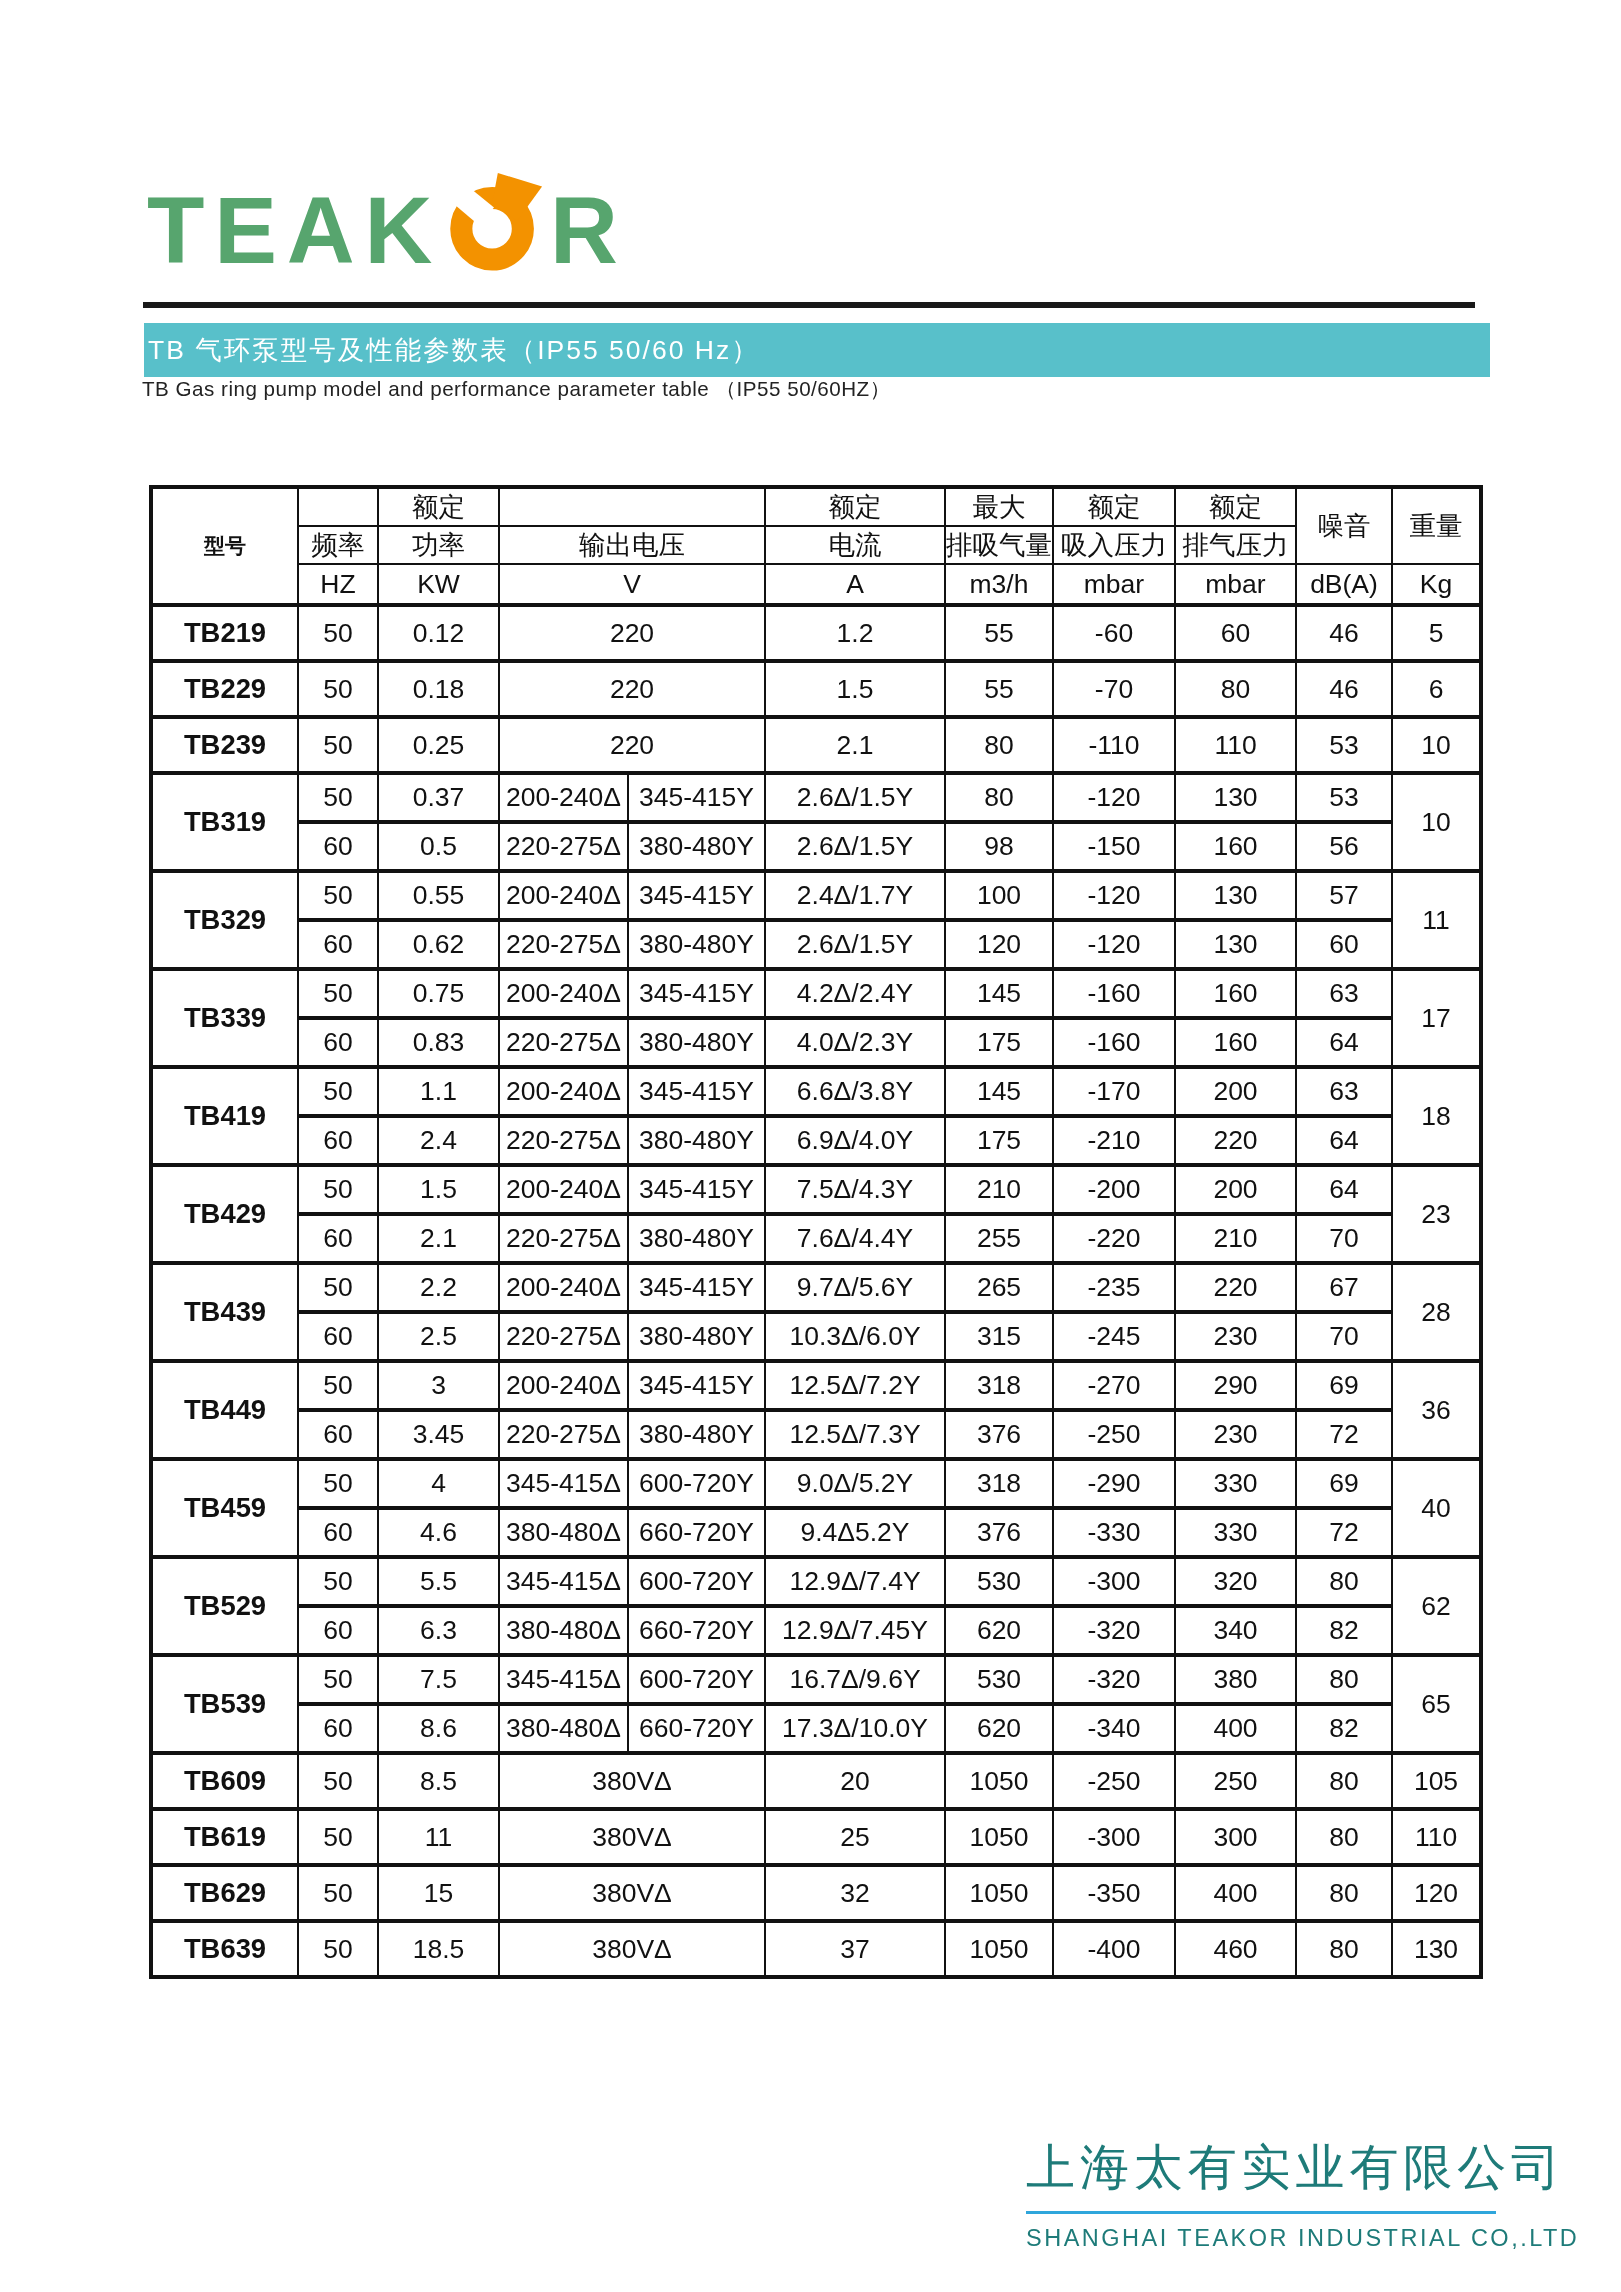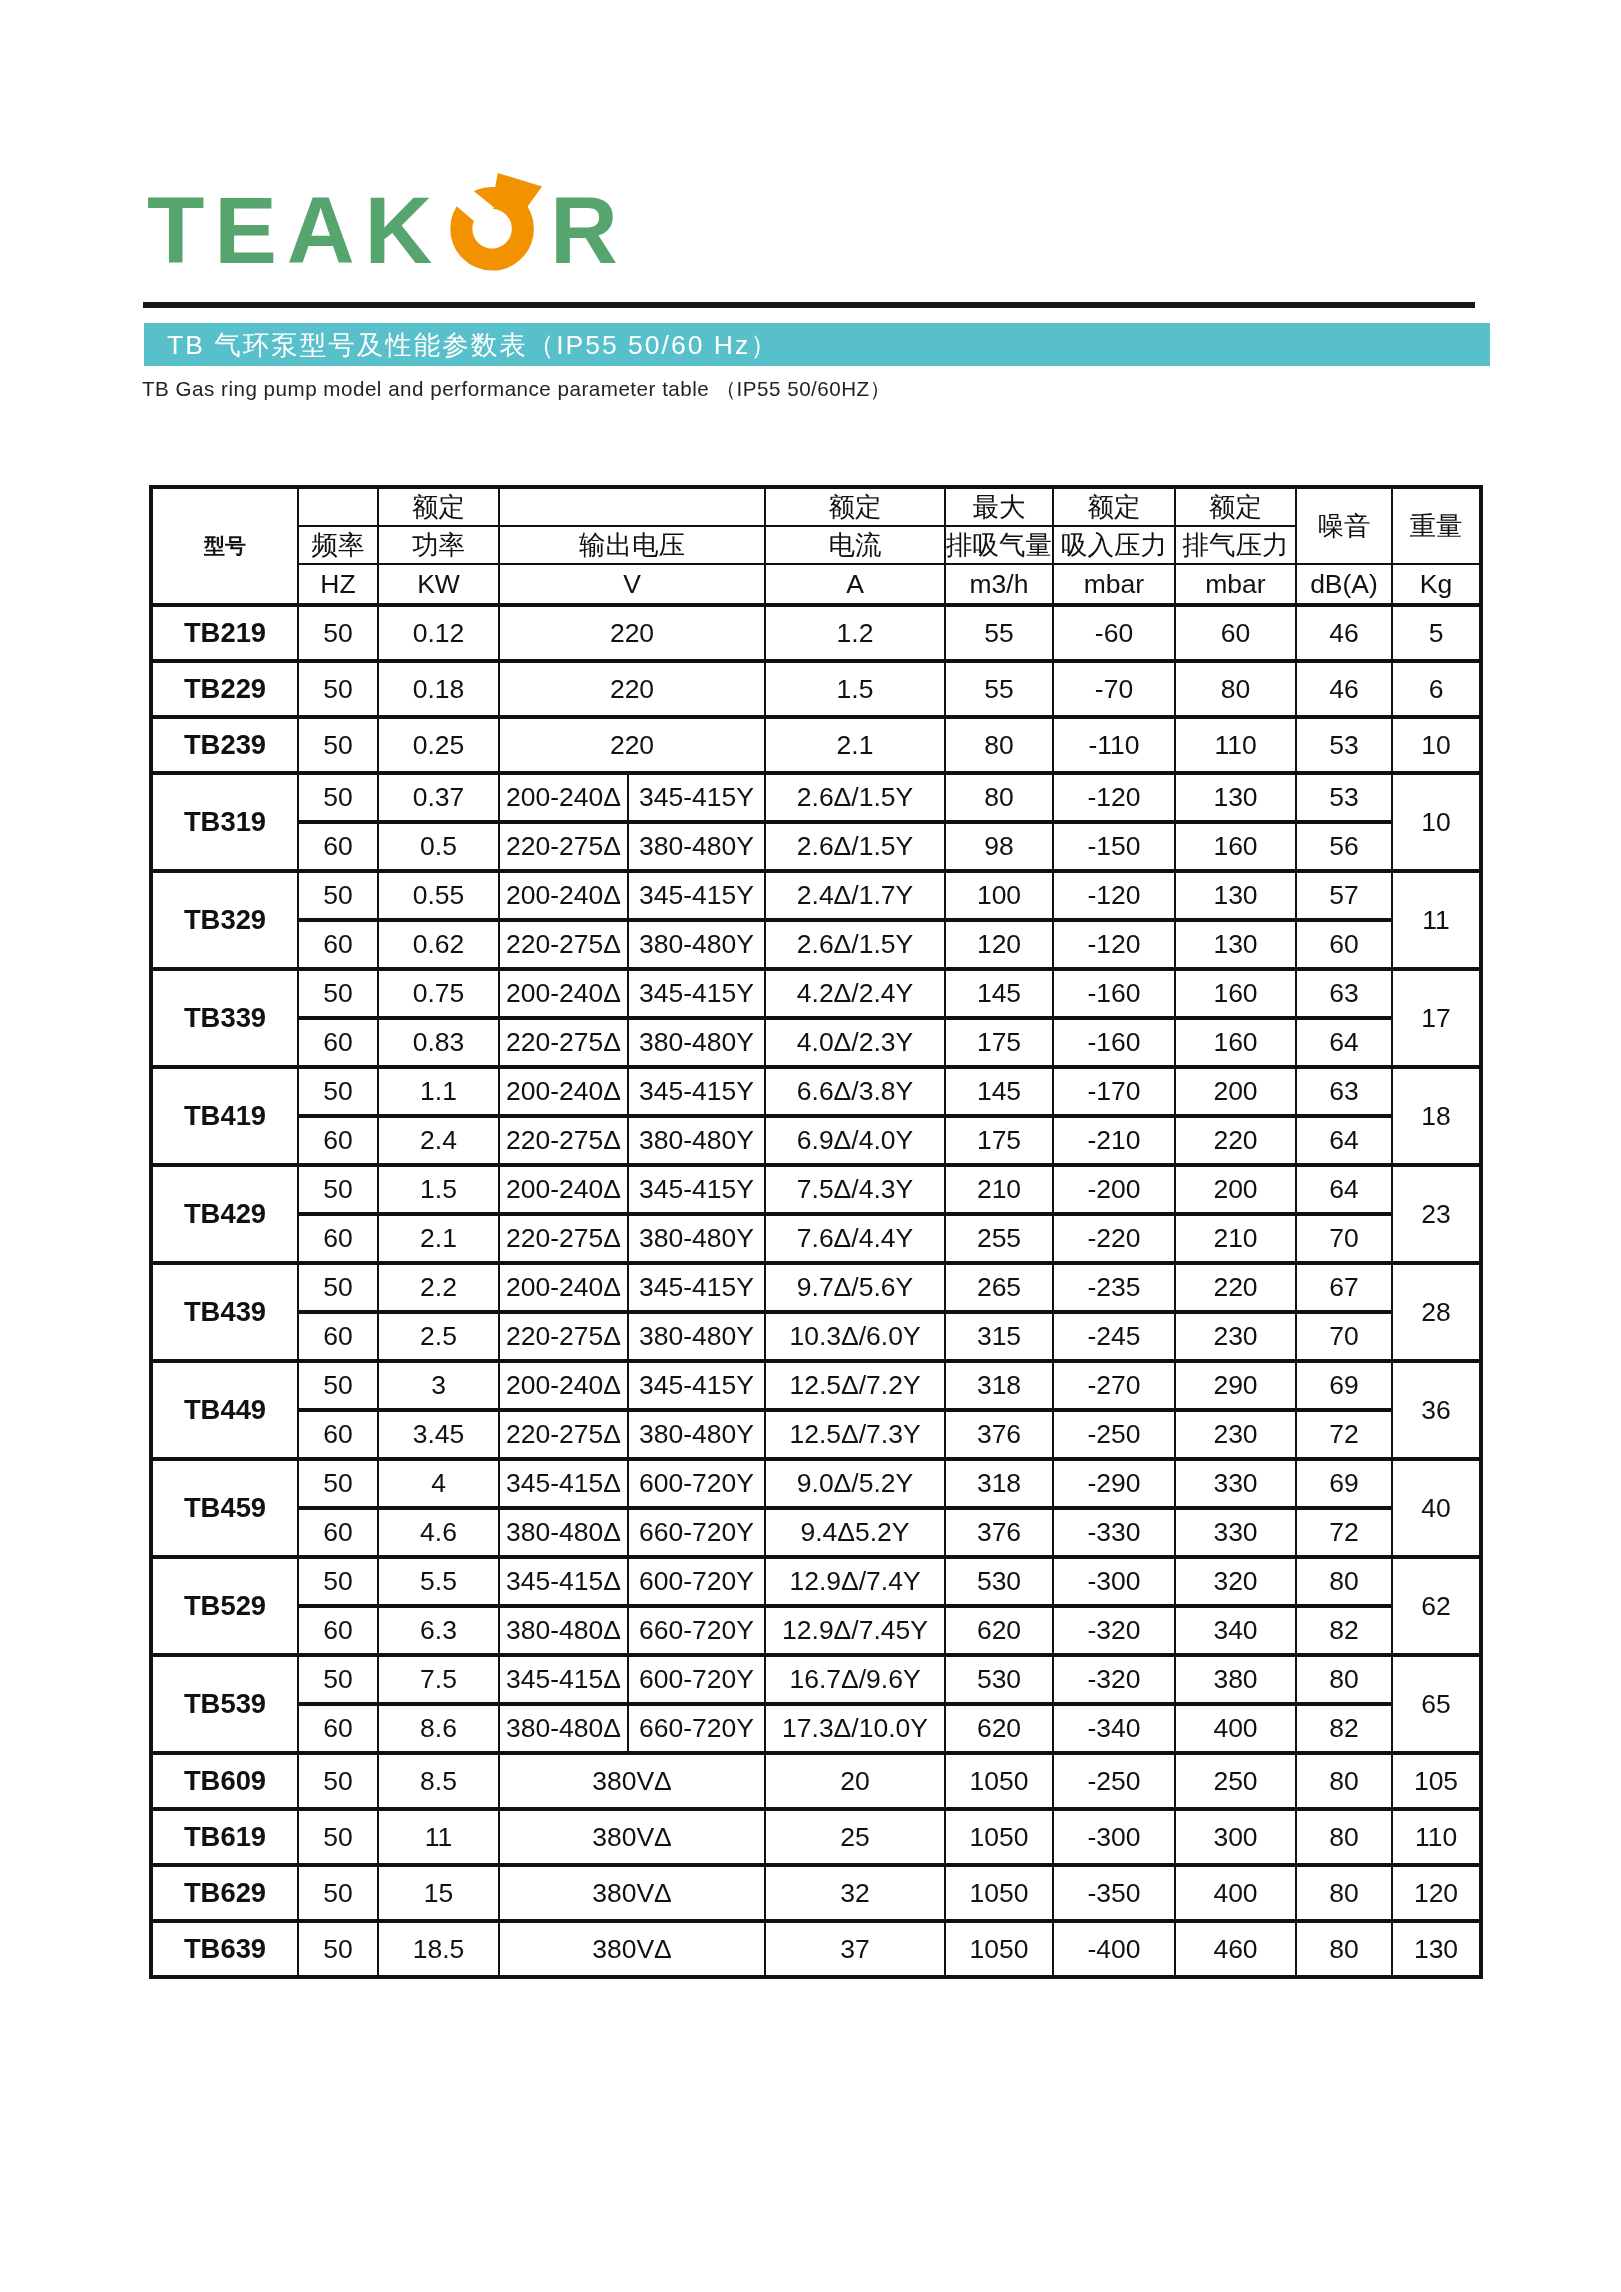--- a/index.html
+++ b/index.html
@@ -16,24 +16,24 @@
     position:absolute;left:147px;top:167px;height:108px;
     display:flex;align-items:flex-end;
     font-weight:bold;font-size:94px;line-height:0.95;
     letter-spacing:9.8px;
     color:var(--logo-green,#57a56e);
   }
   .logo .o-wrap{display:inline-block;width:100px;height:102px;margin:0 5.9px 2px 2px;}
   
   .top-rule{position:absolute;left:143px;top:302px;width:1332px;height:5.9px;background:#181818;}
   .banner{
-    position:absolute;left:144px;top:323px;width:1346px;height:43px;
+    position:absolute;left:144px;top:323px;width:1346px;height:54px;
     background:var(--banner-bg,#58c0ca);
     color:#ffffff;display:flex;align-items:center;
-    font-size:26.5px;letter-spacing:2px;padding-left:23px;box-sizing:border-box;
+    font-size:26.5px;letter-spacing:2px;padding-left:4px;box-sizing:border-box;
   }
   .subtitle{
     position:absolute;left:142px;top:375px;
     font-size:20.6px;color:#232323;letter-spacing:0.5px;
   }
   
   table.spec{
     position:absolute;left:149px;top:485px;width:1330px;
     border-collapse:collapse;table-layout:fixed;
     border:4.9px solid #111;
@@ -455,15 +455,20 @@
           <td>37</td>
           <td>1050</td>
           <td>-400</td>
           <td>460</td>
           <td>80</td>
           <td class="weight">130</td>
         </tr>
       </tbody>
   </table>
 
+  <div class="footer">
+    <div class="cn">上海太有实业有限公司</div>
+    <div class="line"></div>
+    <div class="en">SHANGHAI TEAKOR  INDUSTRIAL  CO,.LTD</div>
+  </div>
 
 </div>
 
 
 </body></html>

